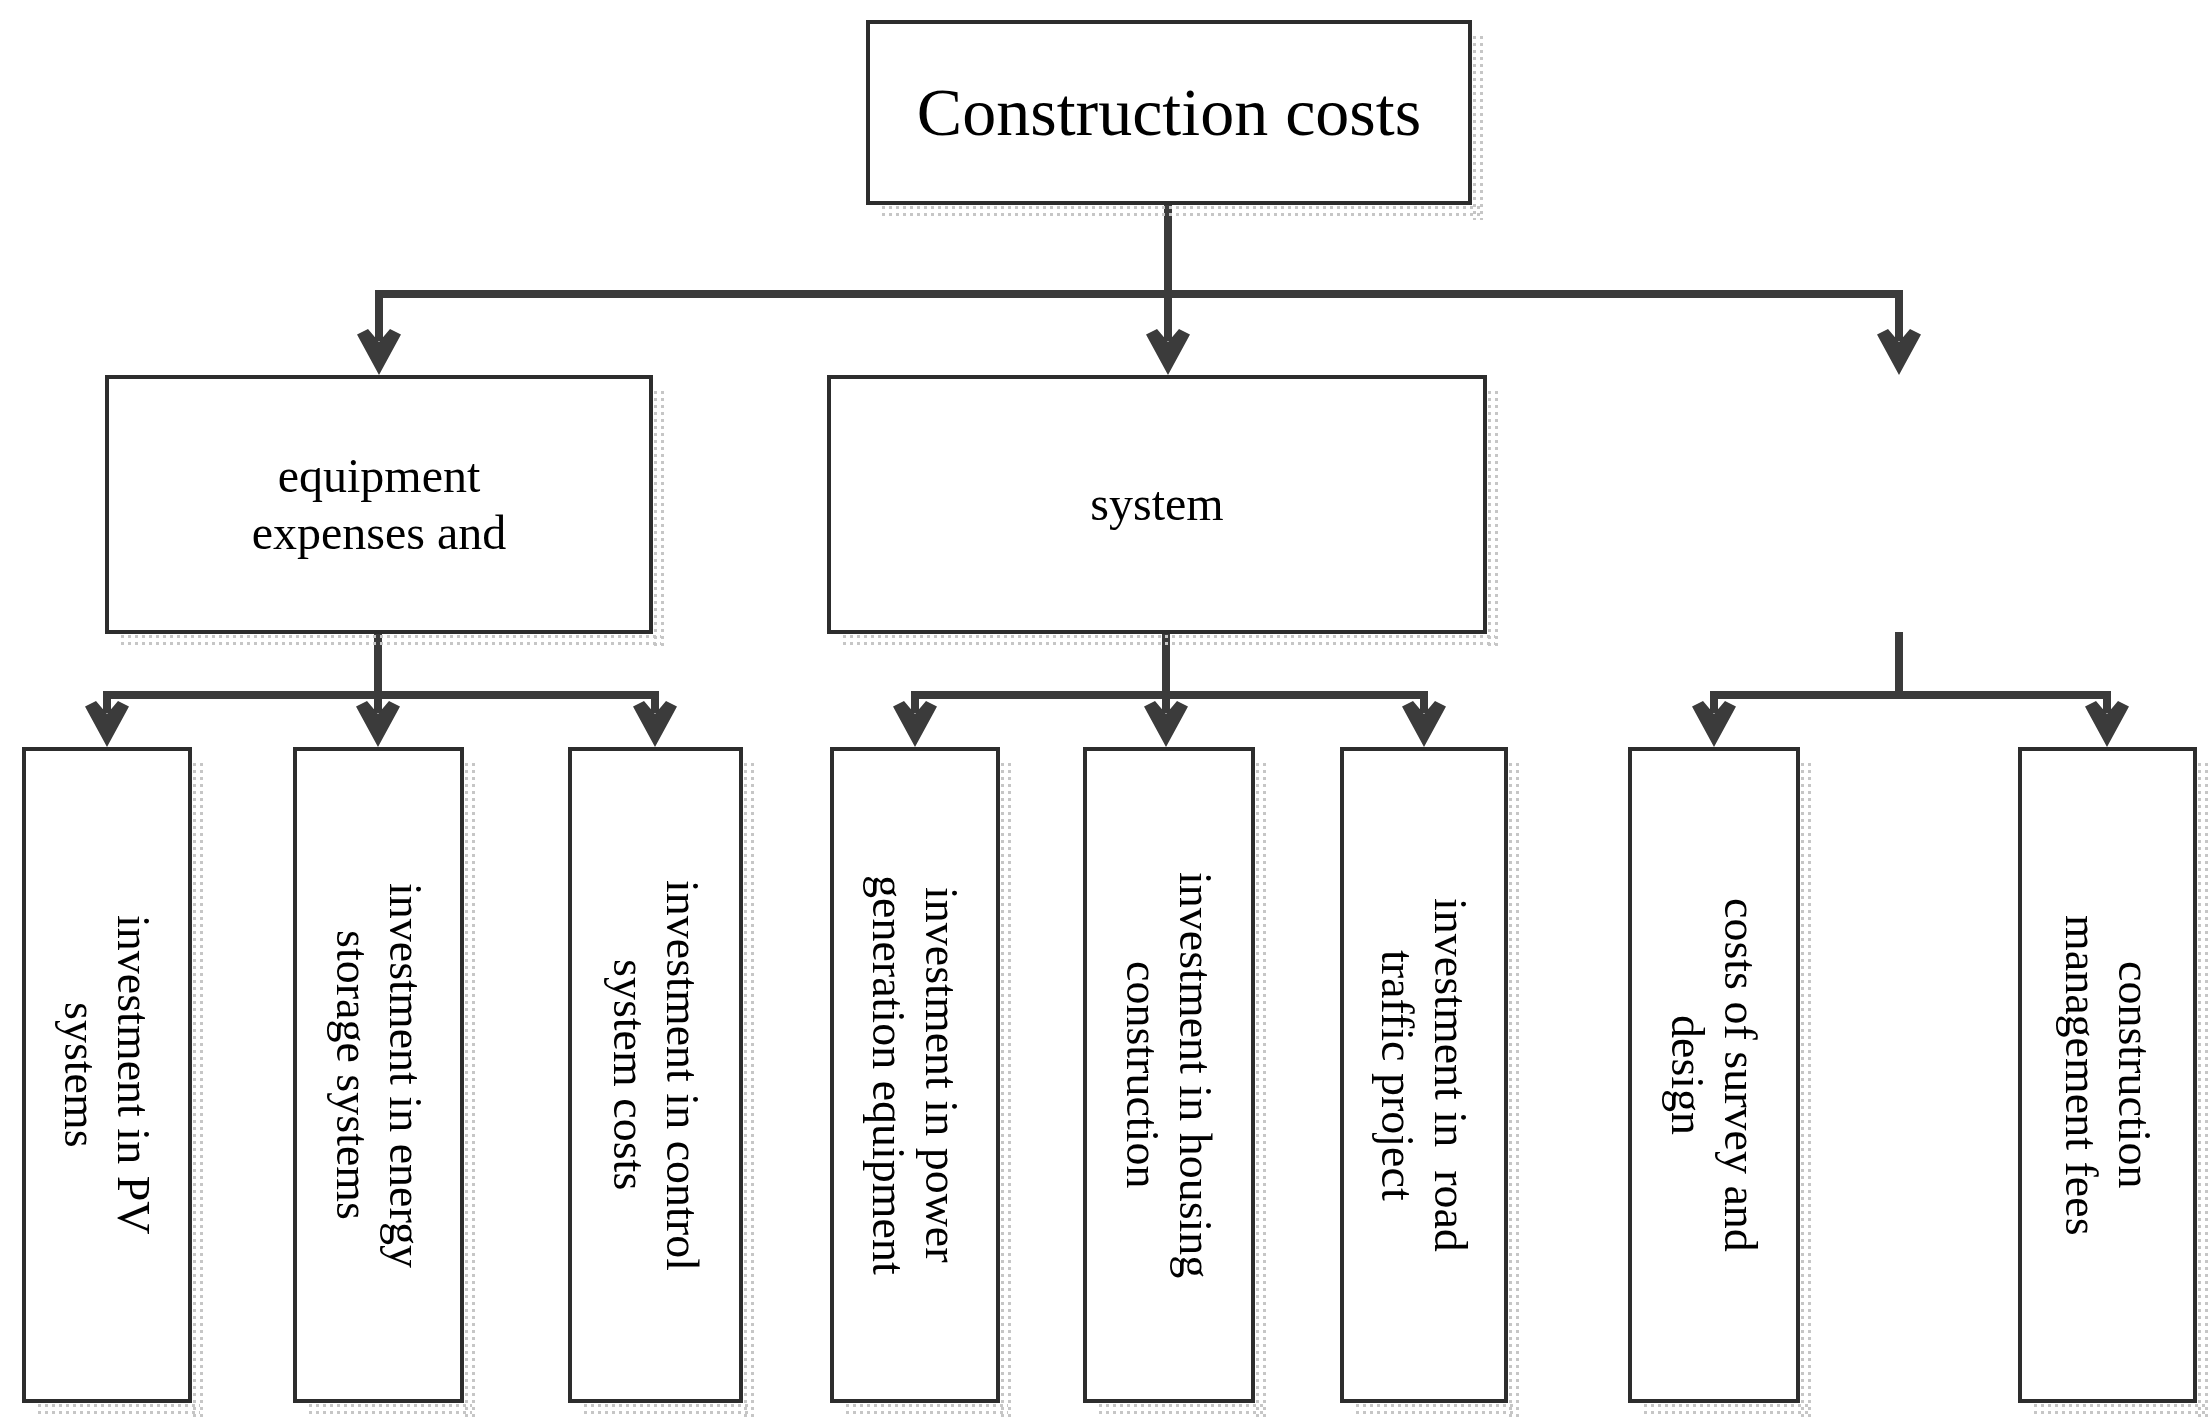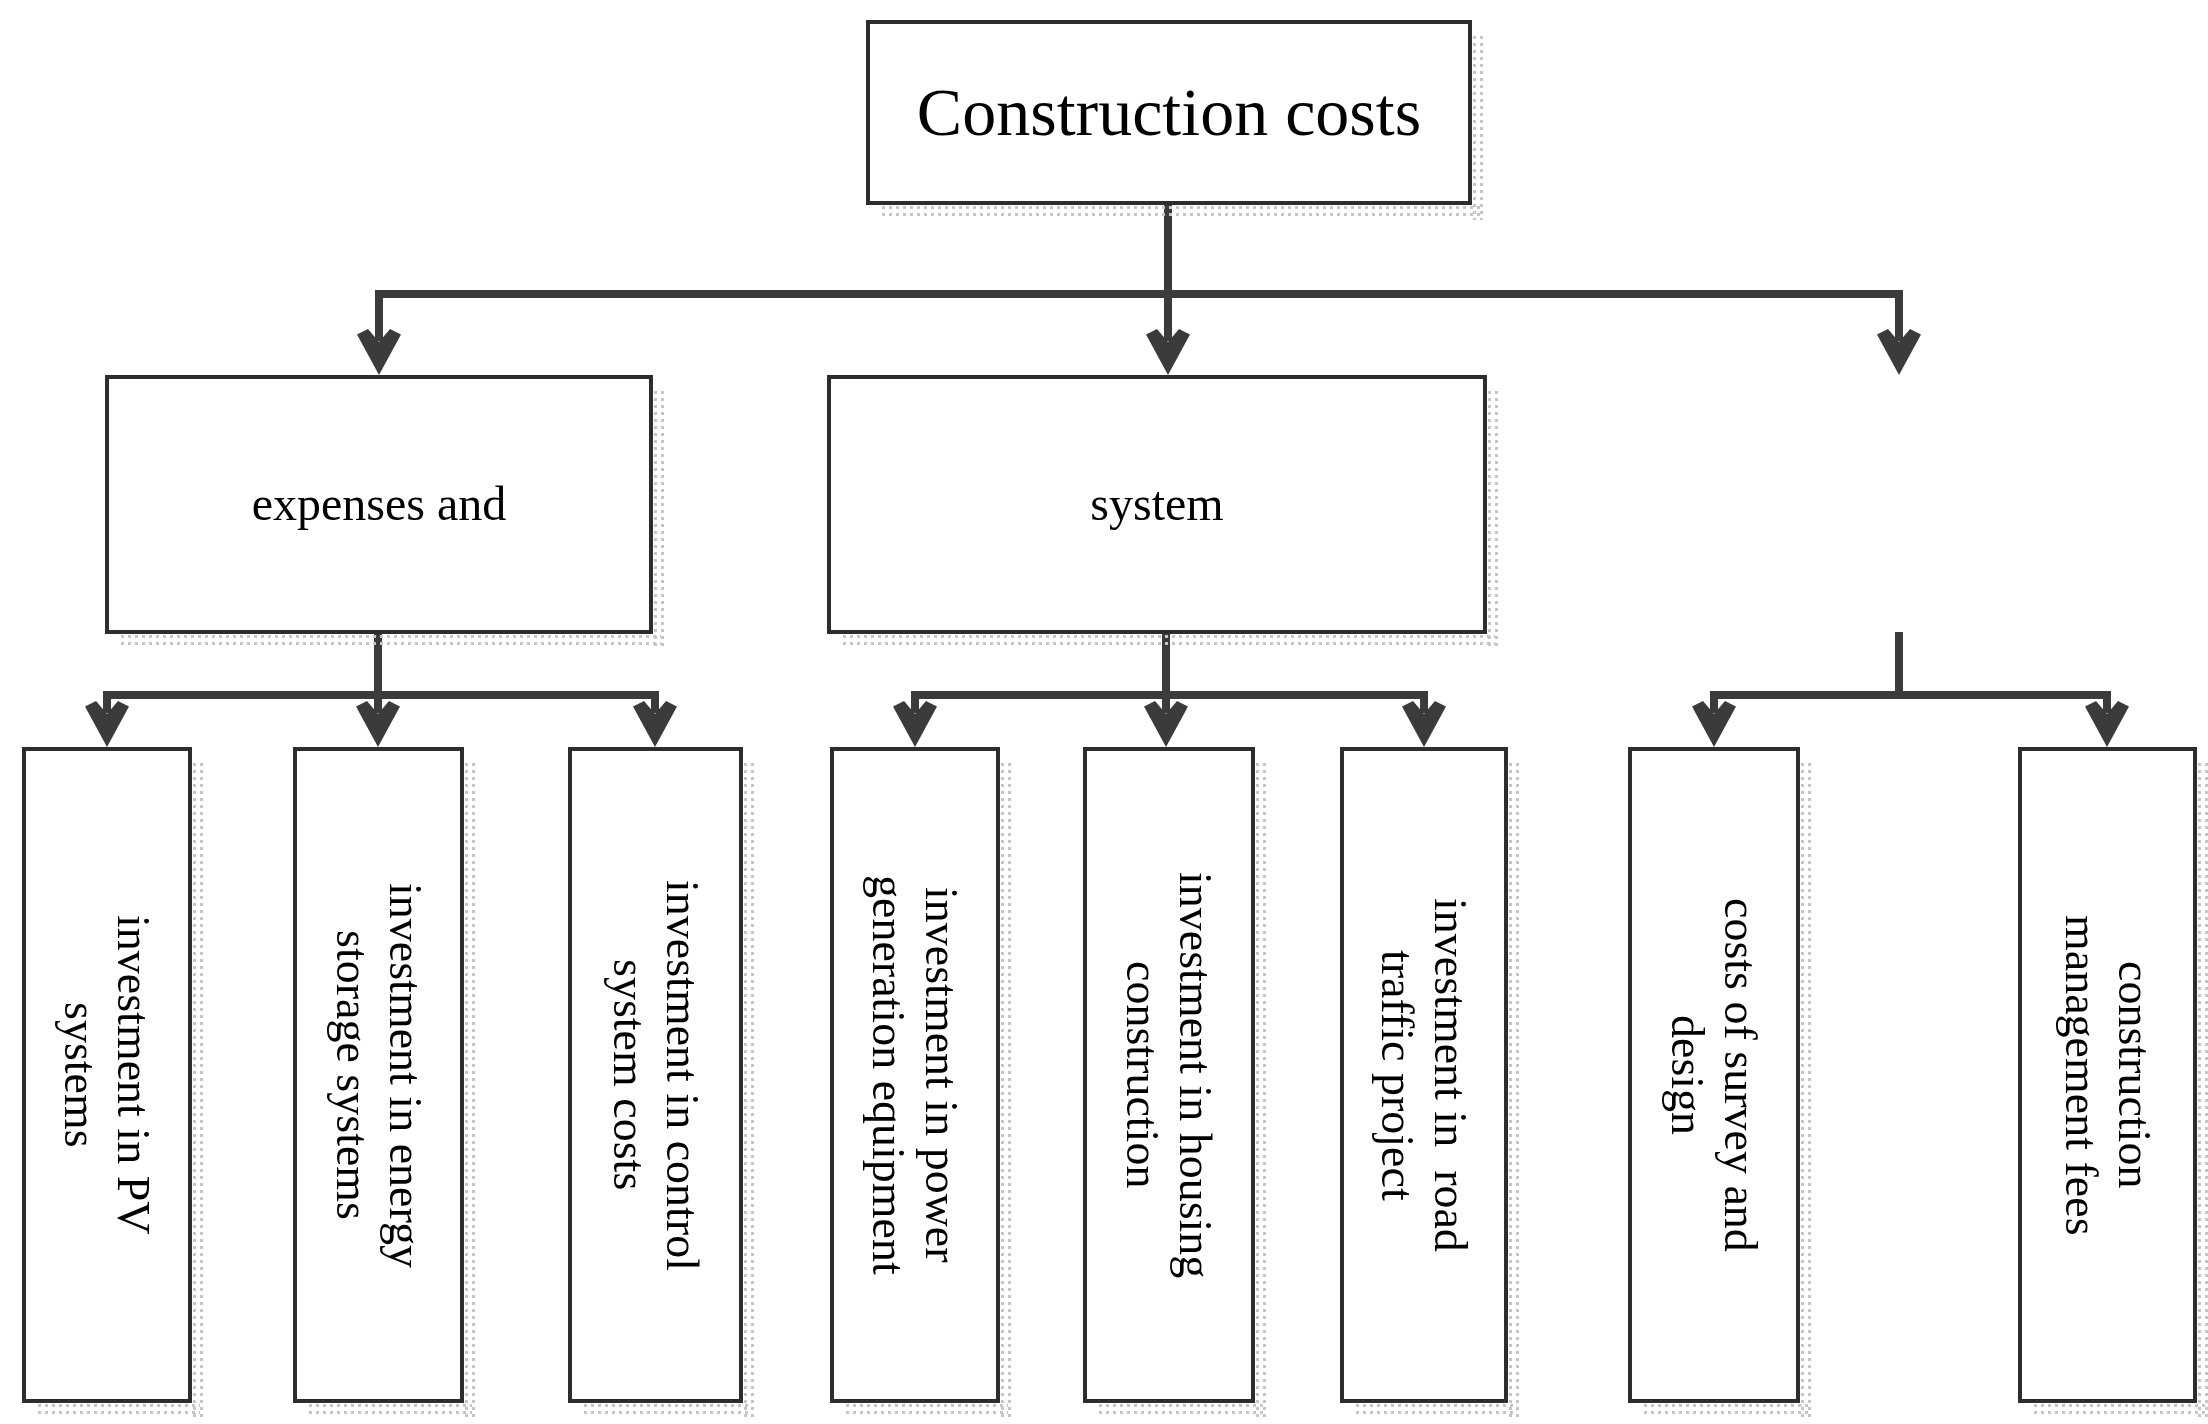--- a/index.html
+++ b/index.html
@@ -105,20 +105,21 @@
   <div class="line" style="left:2103px;top:691px;width:8px;height:22px"></div>
   <div class="arrow" style="left:1692px;top:701px"></div>
   <div class="arrow" style="left:2085px;top:701px"></div>
 
   <div class="box root-box">
     <div class="hlabel">Construction costs</div>
   </div>
 
   <div class="box boxA">
     <div class="hlabel">
+      <div>equipment</div>
       <div>expenses and</div>
     </div>
   </div>
 
   <div class="box boxB">
     <div class="hlabel">
       <div>system</div>
     </div>
   </div>
 

